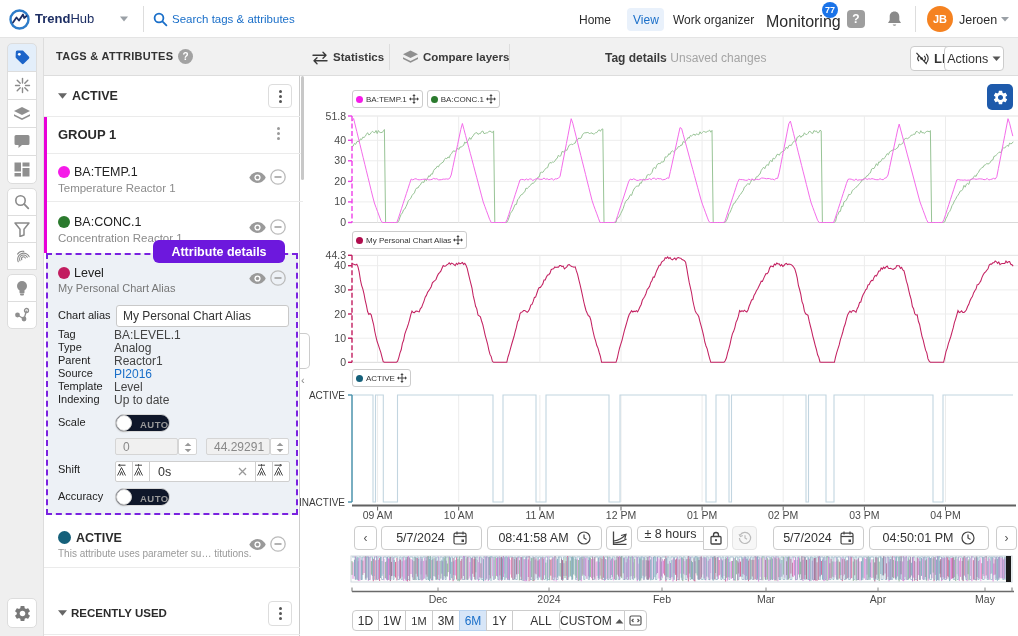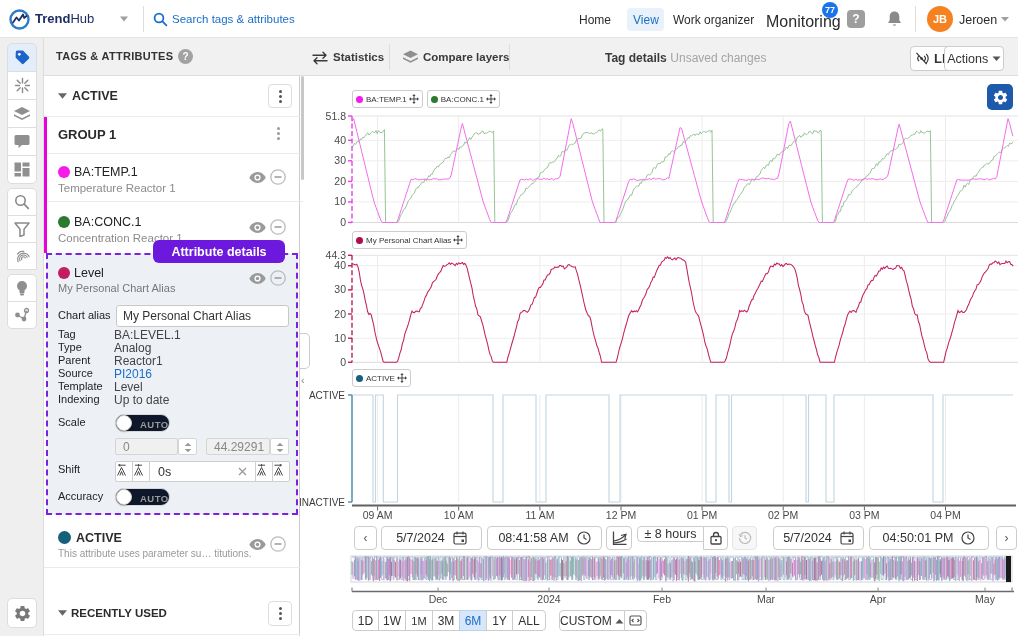--- a/index.html
+++ b/index.html
@@ -456,21 +456,21 @@
     </svg>
 </div>
 <div class="btn" style="left:996px;top:526px;width:21px;height:24px;font-size:12px;color:#555">›</div>
 
 <div class="btn" style="left:352px;top:610px;width:27px;height:21px;border-radius:4px 0 0 4px;font-size:12px">1D</div>
 <div class="btn" style="left:378px;top:610px;width:28px;height:21px;border-radius:0;font-size:12px">1W</div>
 <div class="btn" style="left:405px;top:610px;width:28px;height:21px;border-radius:0;font-size:11px">1M</div>
 <div class="btn" style="left:432px;top:610px;width:28px;height:21px;border-radius:0;font-size:12px">3M</div>
 <div class="btn" style="left:459px;top:610px;width:28px;height:21px;border-radius:0;font-size:12px;background:#d7e6f8;color:#1a6fc9;border-color:#b9d2ee">6M</div>
 <div class="btn" style="left:486px;top:610px;width:27px;height:21px;border-radius:0;font-size:12px">1Y</div>
-<div class="btn" style="left:512px;top:610px;width:34px;height:21px;border-radius:0 4px 4px 0;font-size:12px">ALL</div>
+<div class="btn" style="left:512px;top:610px;width:58px;height:21px;border-radius:0 4px 4px 0;font-size:12px">ALL</div>
 <div class="btn" style="left:559px;top:610px;width:66px;height:21px;border-radius:4px 0 0 4px;font-size:12px">CUSTOM&nbsp;
  <svg width="9" height="6" viewBox="0 0 9 6">
       <path d="M0.5 5.5L4.5 1L8.5 5.5z" fill="#555"></path>
     </svg>
 </div>
 <div class="btn" style="left:624px;top:610px;width:23px;height:21px;border-radius:0 4px 4px 0">
  <svg width="13" height="11" viewBox="0 0 13 11" fill="none" stroke="#555" stroke-width="1.2">
       <rect x="1" y="1" width="11" height="9" rx="1.5"></rect>
       <path d="M4.5 4L3 5.5L4.5 7M8.5 4L10 5.5L8.5 7"></path>
     </svg>

